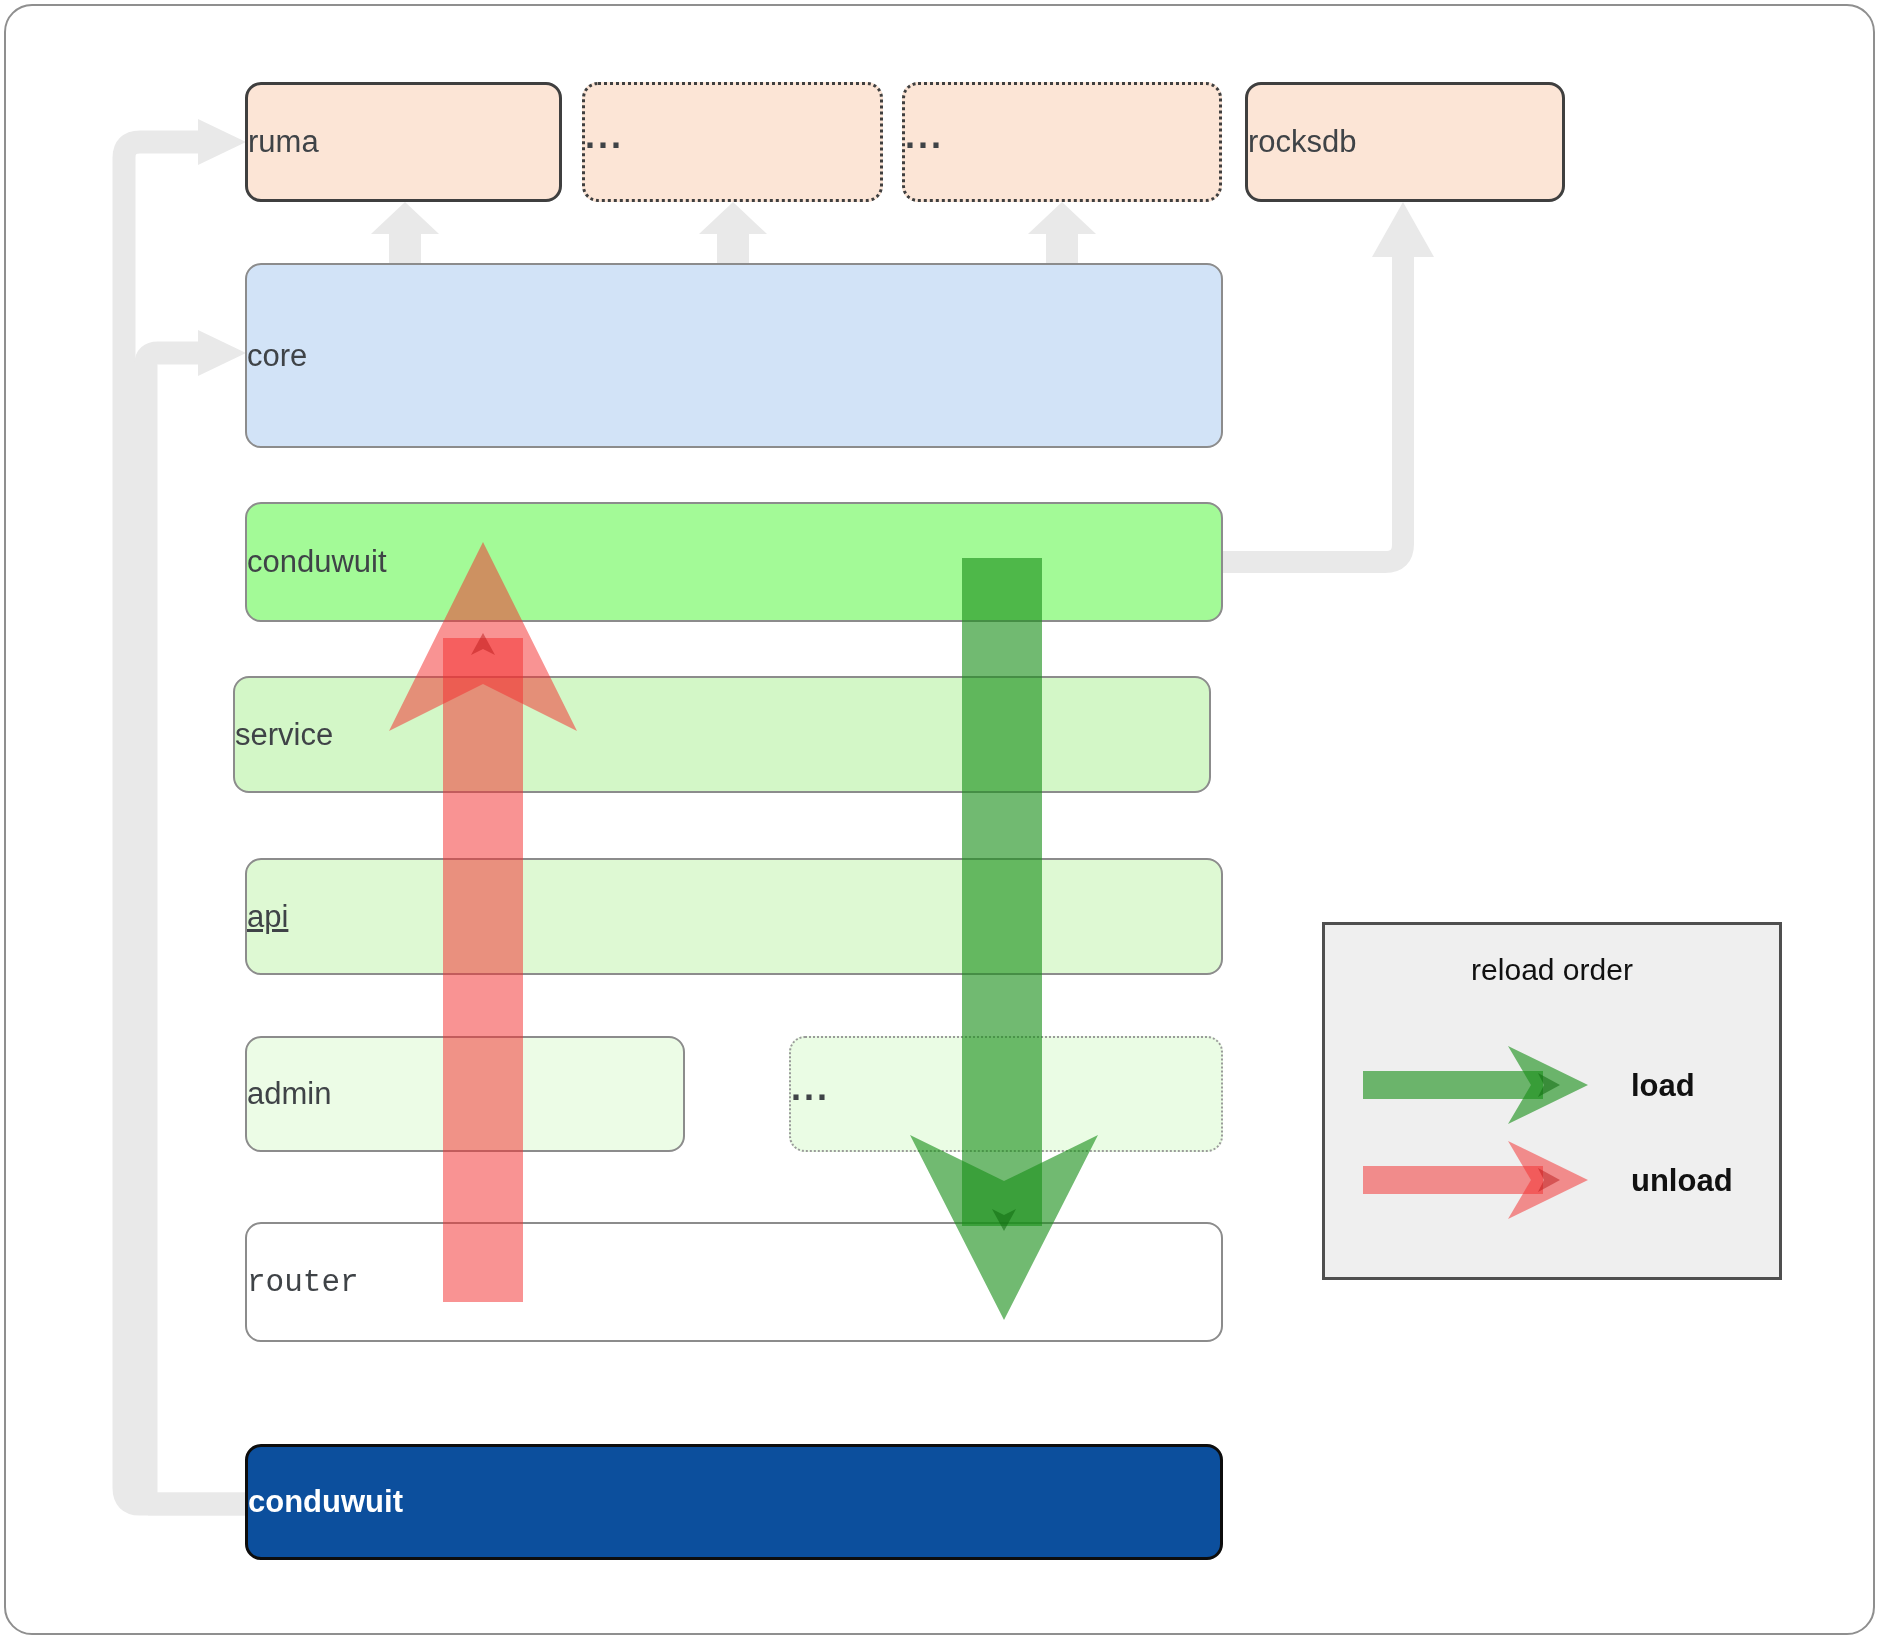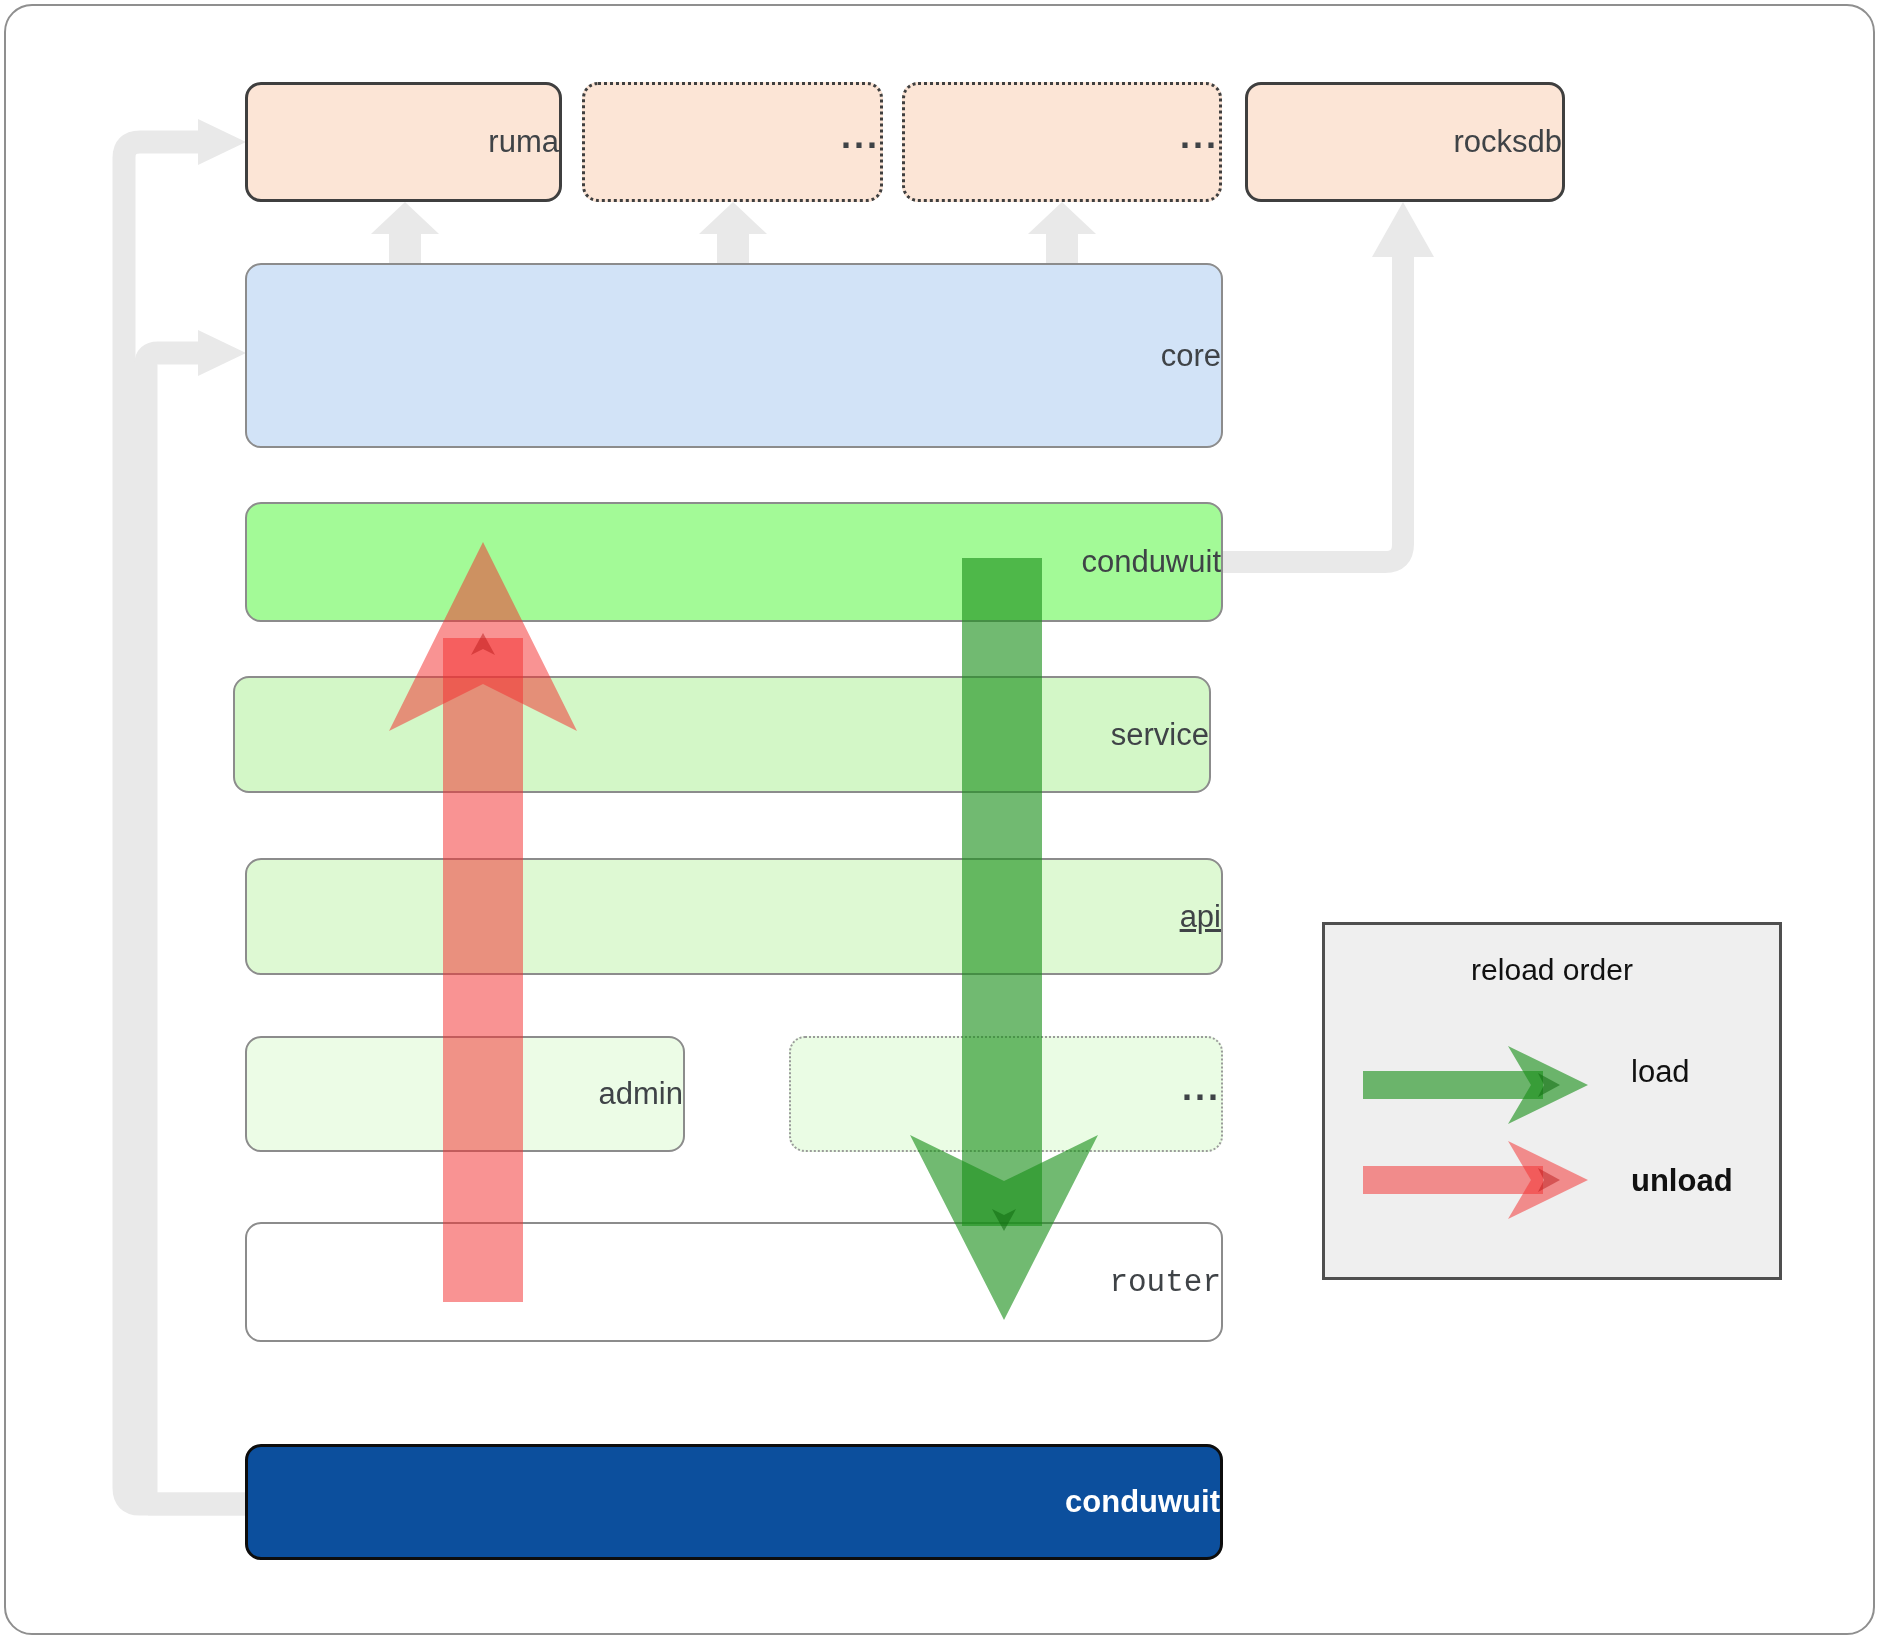--- a/index.html
+++ b/index.html
@@ -12,21 +12,21 @@
     position:absolute;left:4px;top:4px;width:1871px;height:1631px;
     border:2px solid #8f8f8f;border-radius:28px;background:transparent;
     box-sizing:border-box;
   }
   svg.overlay{position:absolute;left:0;top:0;width:1883px;height:1643px;pointer-events:none;}
   .layer-connectors{z-index:1;}
   .layer-boxes{position:absolute;inset:0;z-index:2;}
   .layer-arrows{z-index:3;}
 
   .node{
-    position:absolute;display:flex;align-items:center;justify-content:flex-end;
+    position:absolute;display:flex;align-items:center;justify-content:flex-start;
     box-sizing:border-box;border-radius:16px;
     font-size:31px;color:var(--label);
   }
   .b-dark{border:3px solid var(--dark_border);}
   .b-dark-dotted{border:3px dotted var(--dark_border);}
   .b-gray{border:2px solid var(--gray_border);}
   .b-gray-dotted{border:2.5px dotted #9a9a9a;}
   .f-peach{background:var(--peach_fill);}
   .f-blue{background:var(--blue_fill);}
   .f-db{background:var(--green_db);}
@@ -51,21 +51,21 @@
     background:var(--legend_bg);border:3px solid var(--legend_border);
     box-sizing:border-box;z-index:2;
   }
   .legend-title{
     position:absolute;left:0;top:28px;width:100%;text-align:center;
     font-size:30px;color:var(--legend_text);
   }
   .legend-label{
     position:absolute;font-size:31px;color:var(--legend_text);line-height:38px;
   }
-  .legend-label.load{left:306px;top:128px;}
+  .legend-label.load{left:306px;top:142px;font-weight:bold;}
   .legend-label.unload{left:306px;top:237px;font-weight:bold;}
 </style>
 </head>
 <body style="--peach_fill: #fce5d6; --dark_border: #3f3f3f; --gray_border: #8c8c8c; --blue_fill: #d2e3f7; --green_db: #a3fa97; --green_service: #d3f7c7; --green_api: #def9d3; --green_admin: #ecfce6; --green_dots: #eafce4; --white: #ffffff; --conduwuit_fill: #0c4f9d; --conduwuit_border: #0d0d0d; --label: #3f4347; --conduwuit_label: #ffffff; --gray_line: #e9e9e9; --legend_bg: #efefef; --legend_border: #4f4f4f; --legend_text: #111111; --arrow_load: rgba(26,143,26,0.62); --arrow_unload: rgba(244,48,48,0.52); --marker_load: rgba(17,108,17,0.55); --marker_unload: rgba(187,28,28,0.5);">
 
 <div class="canvas">
 
   <div class="outer-frame"></div>
 
   <svg class="overlay layer-connectors" viewBox="0 0 1883 1643">

